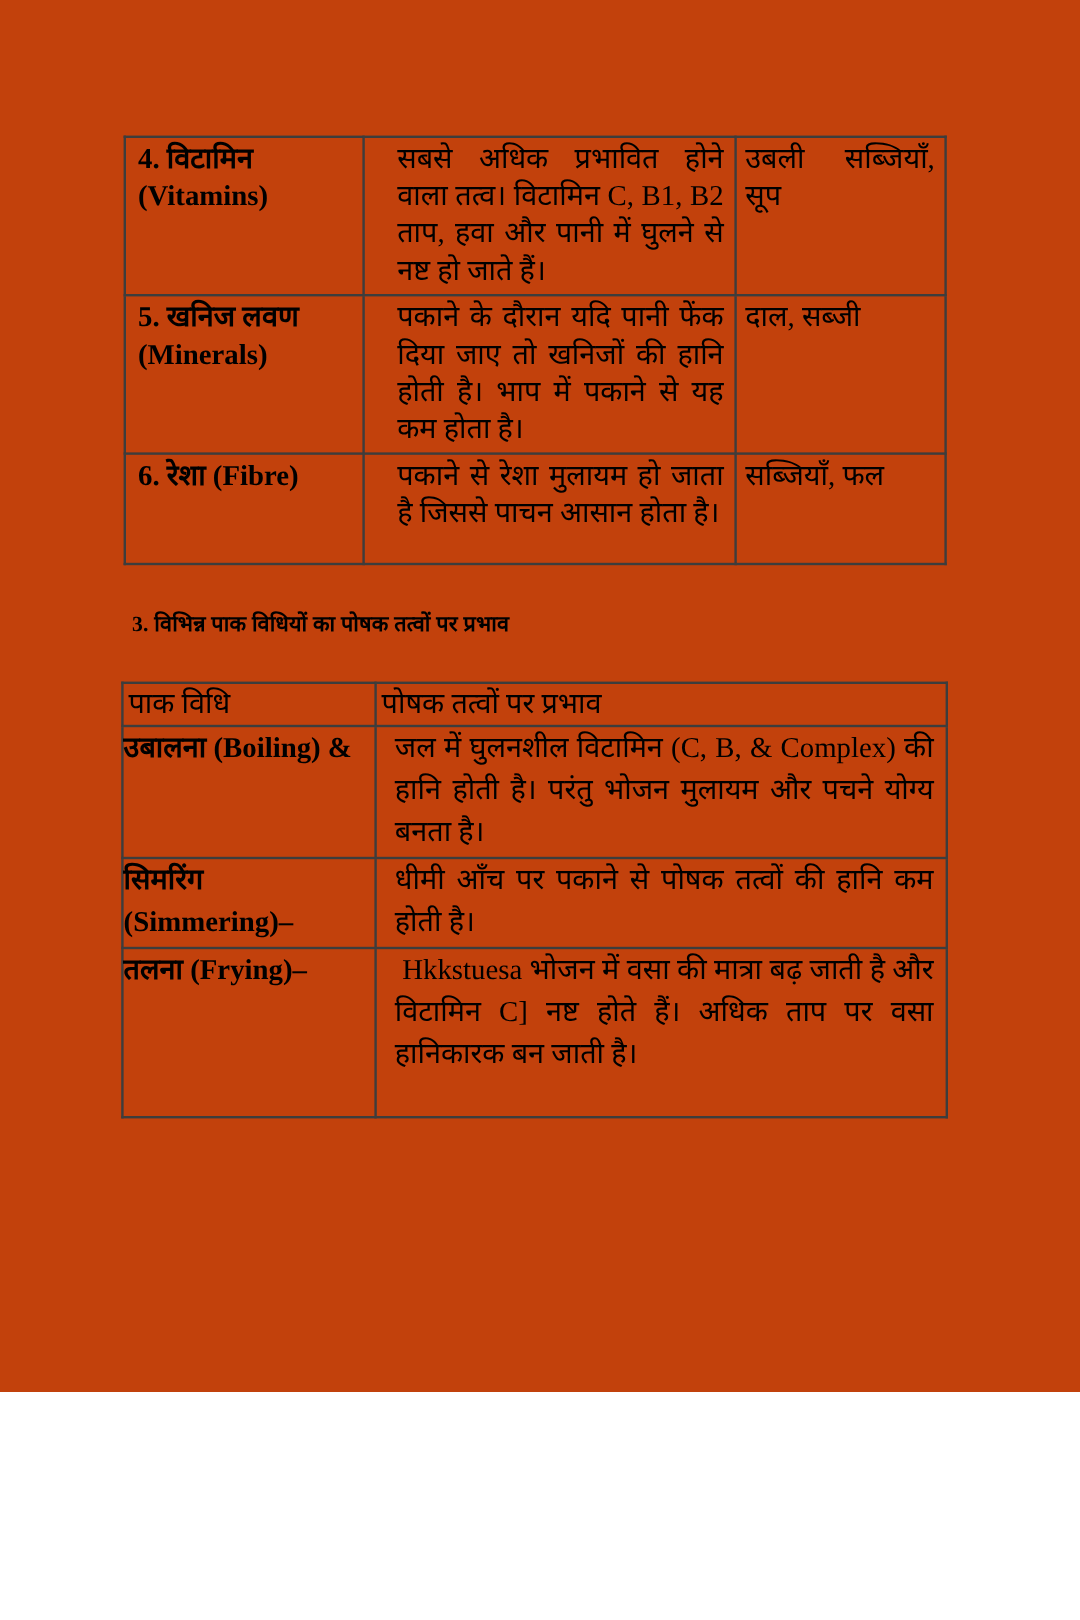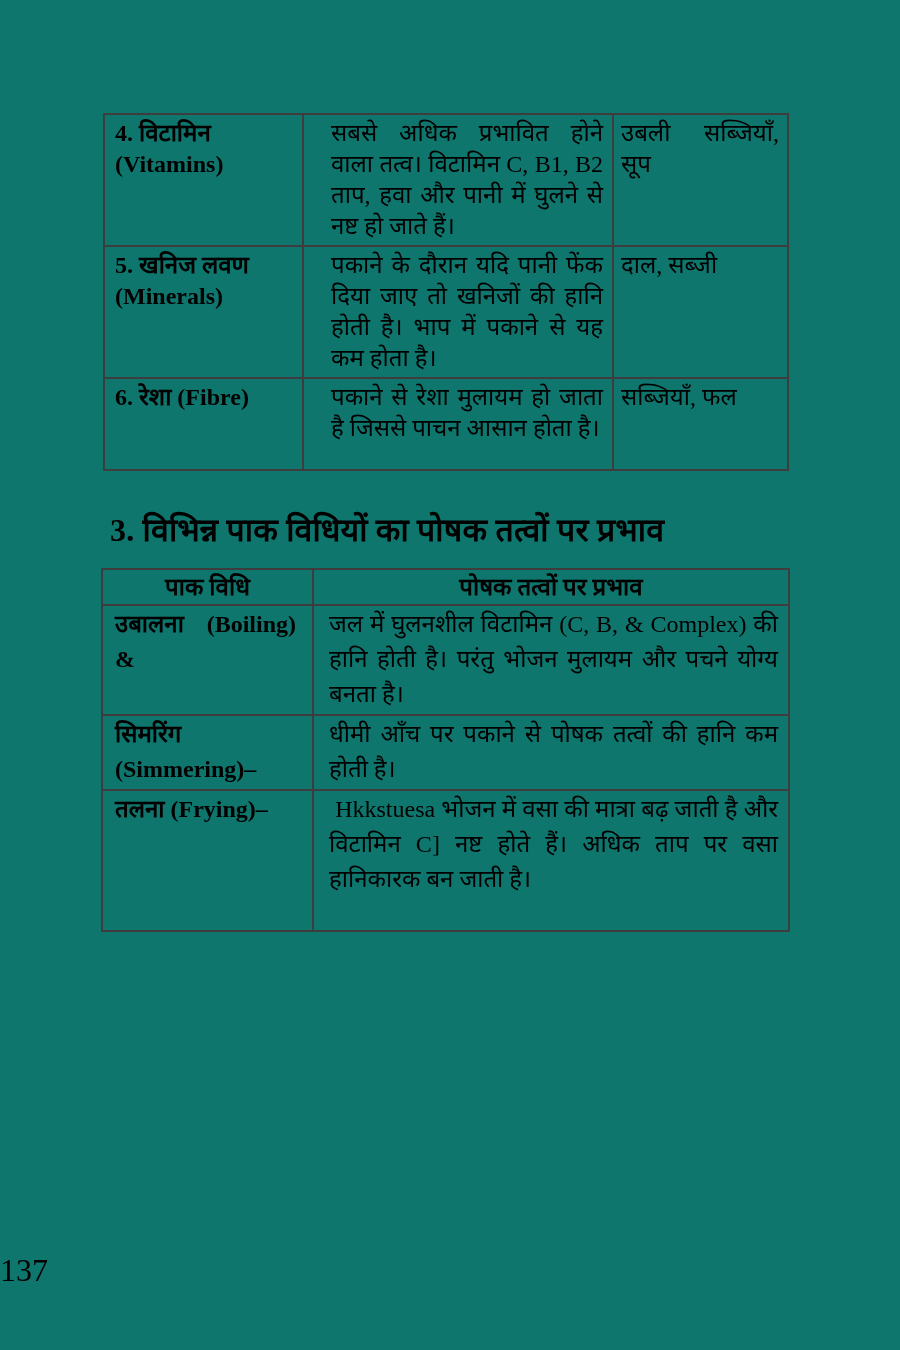--- a/index.html
+++ b/index.html
@@ -4,48 +4,48 @@
 <style>
   * { margin: 0; padding: 0; box-sizing: border-box; }
   html, body {
     width: 900px; height: 1350px;
     background: #ffffff;
     color: #000000;
     font-family: "Liberation Serif", "DejaVu Sans", serif;
   }
   .page {
     position: relative;
-    width: 900px; height: 1350px;
-    background: #0f766e;
+    width: 900px; height: 1160px;
+    background: #c2410c;
     overflow: hidden;
   }
   table { border-collapse: collapse; table-layout: fixed; }
   td, th { border: 2px solid #3d3d3d; vertical-align: top; }
 
   
   .t1 { position: absolute; left: 103px; top: 113px; width: 684px; }
   .t1 td { font-size: 24px; line-height: 31px; padding: 3px 8px 3px 10px; }
   .t1 .term   { font-weight: bold; text-align: left; }
   .t1 .effect { text-align: justify; padding-left: 27px; padding-right: 9px; }
   .t1 .foods  { text-align: justify; padding-left: 7px; }
 
   
   .heading {
     position: absolute; left: 110px; top: 507px;
-    font-size: 32px; font-weight: bold;
+    font-size: 18px; font-weight: bold;
     letter-spacing: 0.2px;
   }
 
   
   .t2 { position: absolute; left: 101px; top: 568px; width: 687px; }
   .t2 th {
-    font-size: 24px; font-weight: bold; text-align: center;
+    font-size: 24px; font-weight: normal; text-align: left;
     line-height: 30px; padding: 2px 4px; vertical-align: middle;
   }
-  .t2 td { font-size: 24px; line-height: 35px; padding: 1px 10px 2px 12px; }
+  .t2 td { font-size: 24px; line-height: 35px; padding: 1px 10px 2px 0; }
   .t2 .method { font-weight: bold; text-align: justify; padding-right: 16px; }
   .t2 .effect { text-align: justify; padding-left: 15px; padding-right: 10px; }
 
   
   .pageno {
     position: absolute; left: 0; top: 1252px;
     width: 100%; 
     font-size: 32px;
   }
 </style>

